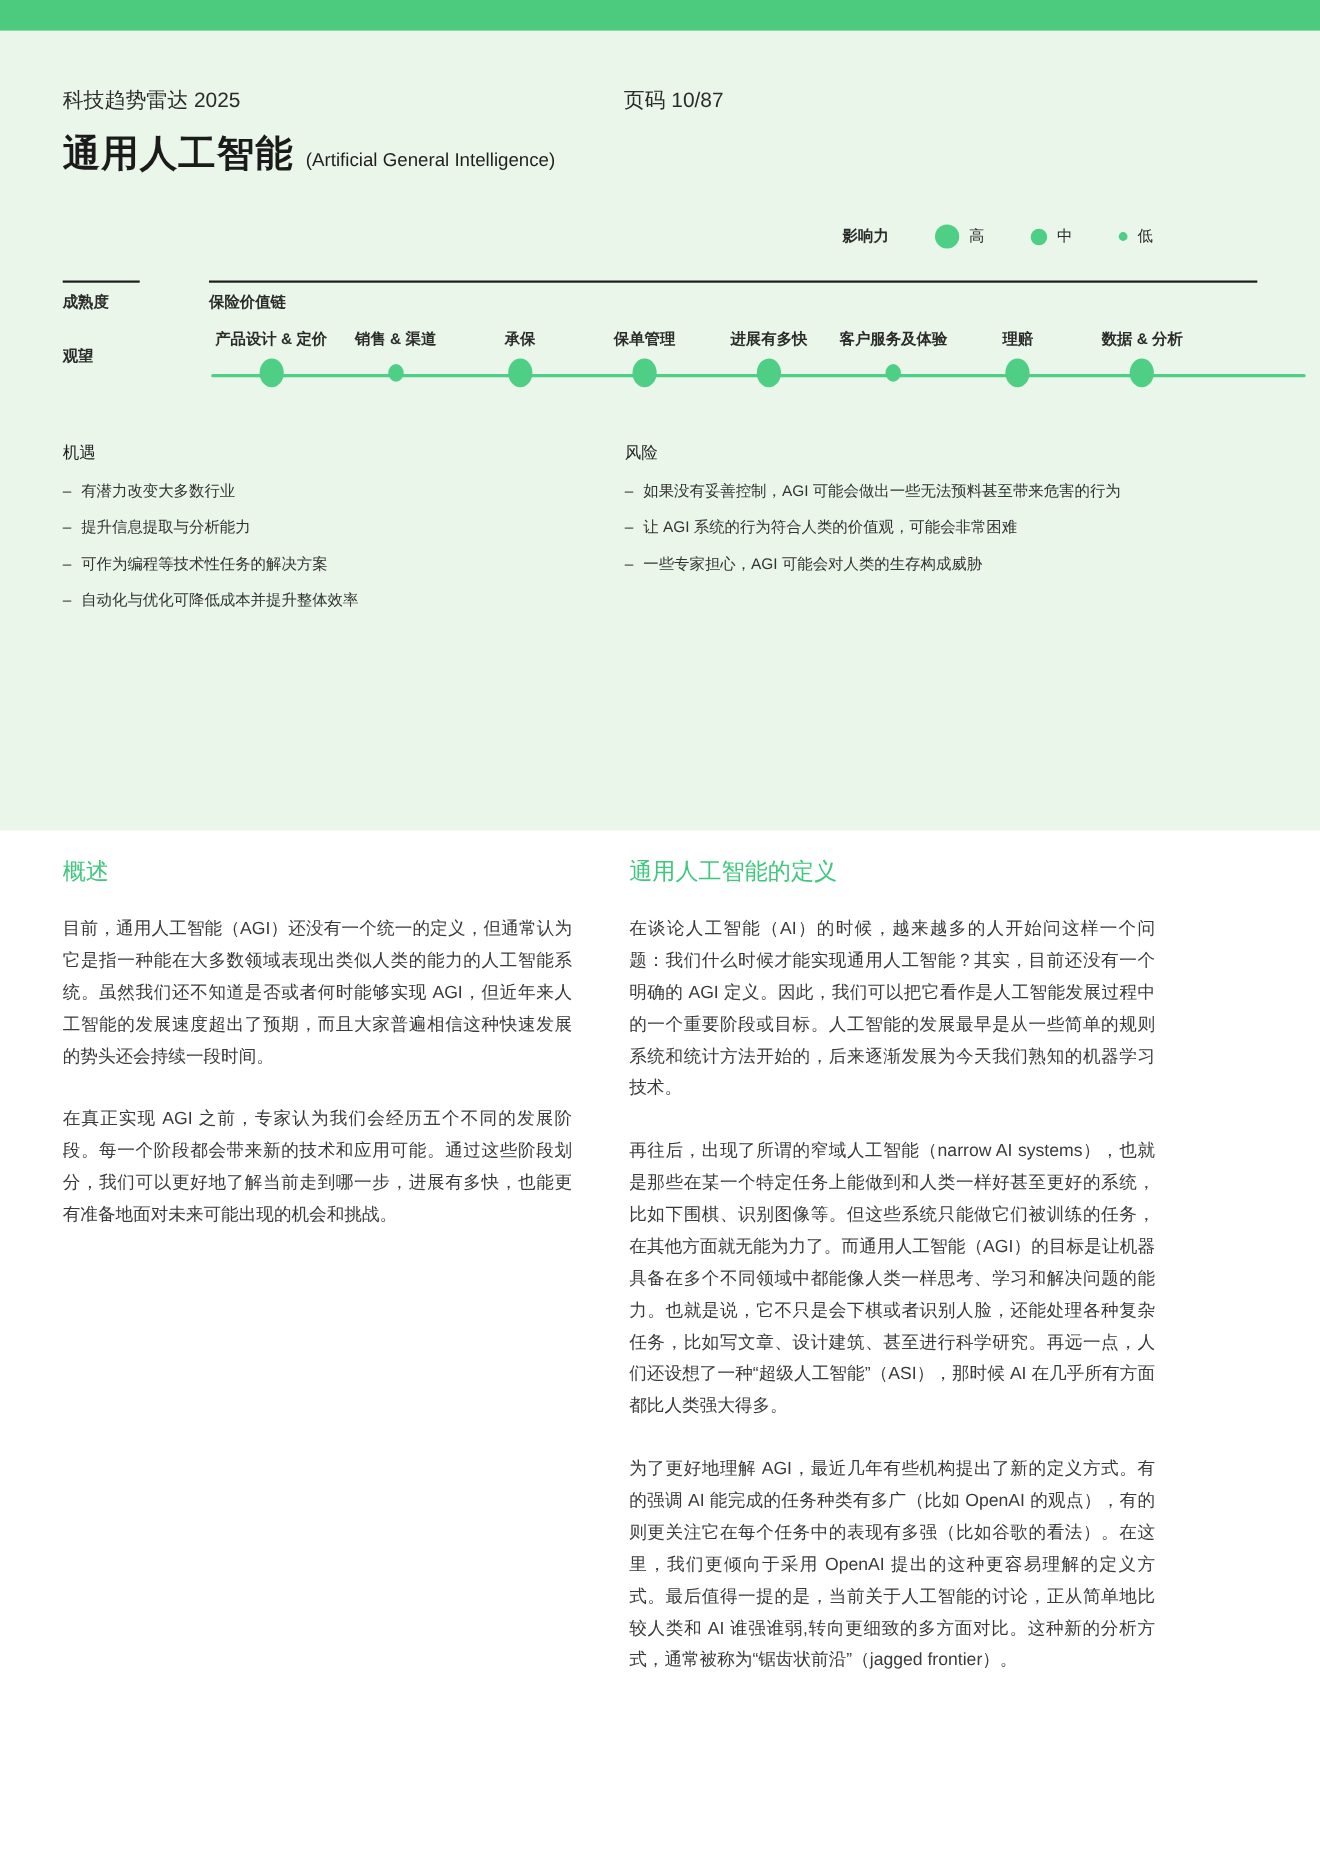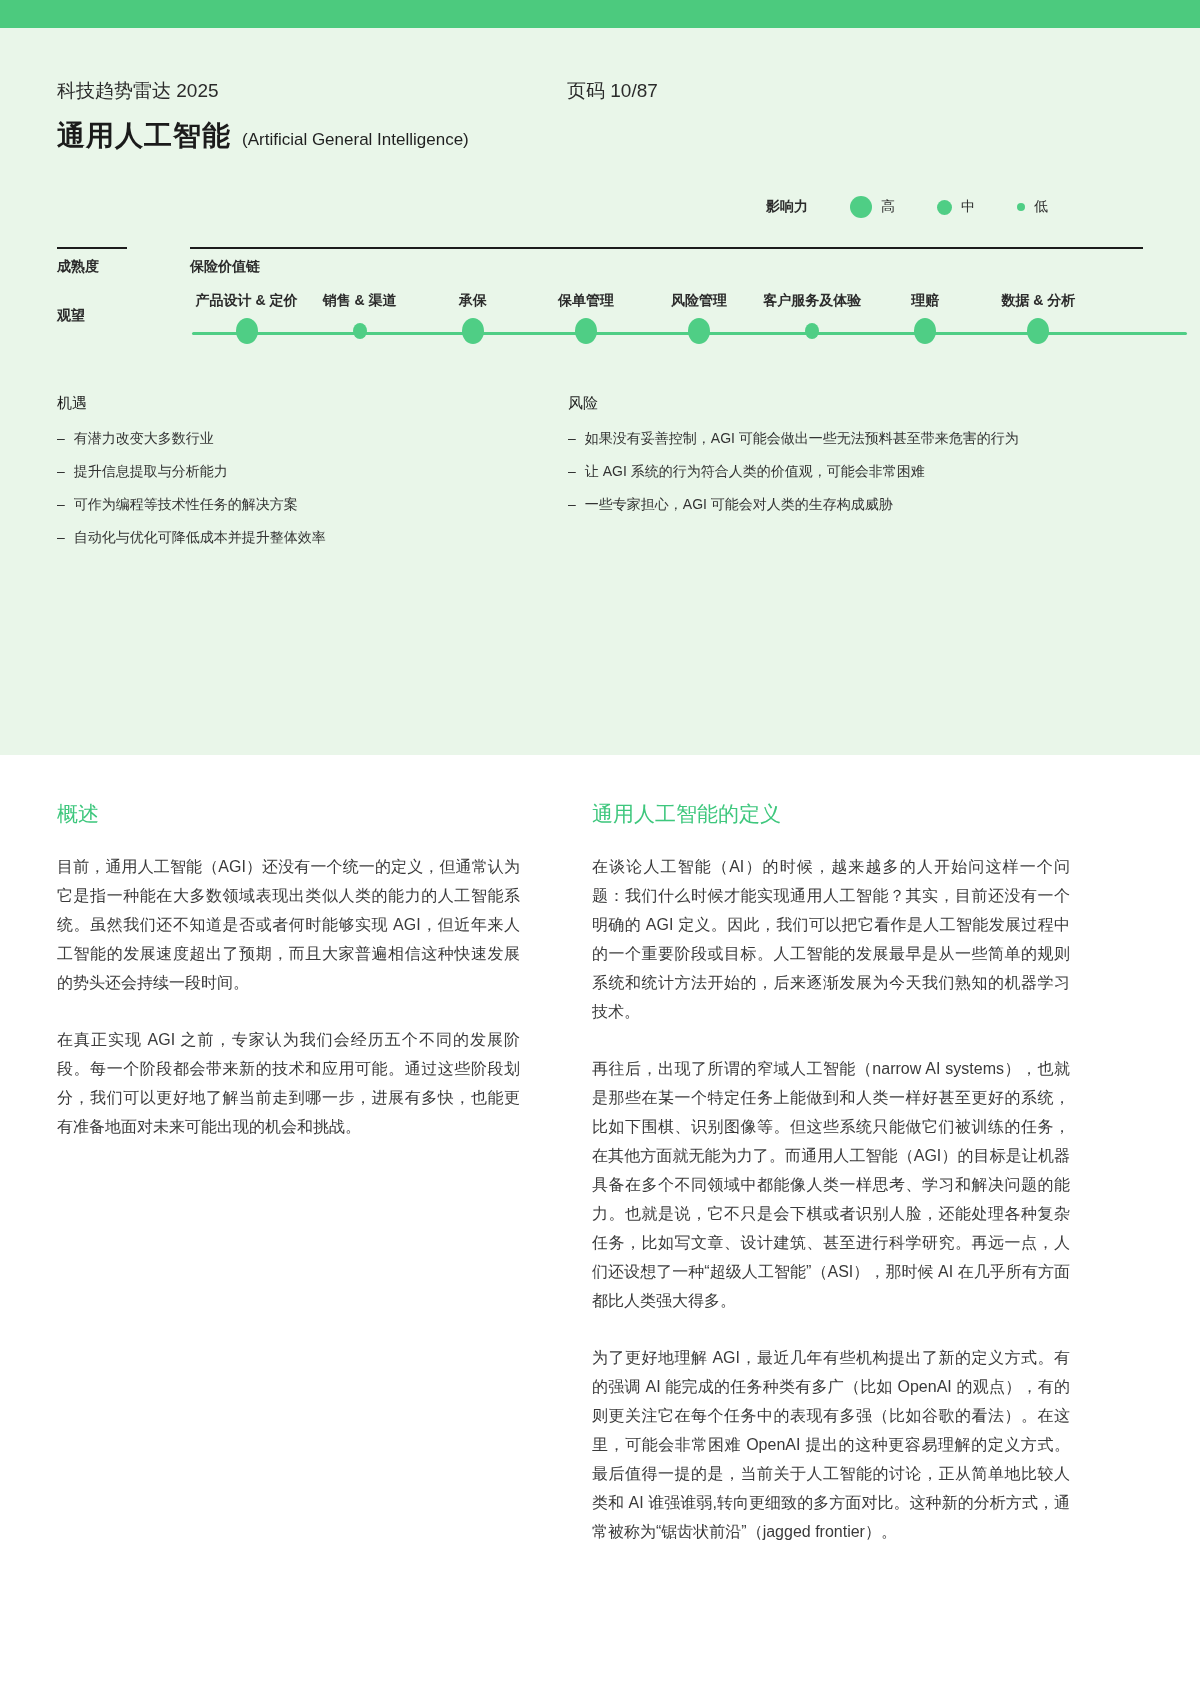--- a/index.html
+++ b/index.html
@@ -19,21 +19,21 @@
   }
   .topbar { height: 28px; background: var(--accent); }
   .band { background: var(--band); height: 727px; padding: 0 57px; }
 
   .doc-header { display: flex; padding-top: 50px; font-size: 19px; color: #2b2b2b; }
   .doc-header .report-title { width: 510px; }
 
   .category { margin-top: 84px; font-size: 15px; font-weight: bold; color: #1f1f1f; }
 
   .title-row { margin-top: 13px; display: flex; align-items: baseline; gap: 11px; }
-  .title-zh { font-size: 28px; font-weight: 600; letter-spacing: 1px; color: #1b1b1b; }
+  .title-zh { font-size: 34px; font-weight: 600; letter-spacing: 1px; color: #1b1b1b; }
   .title-en { font-size: 17px; color: #1f1f1f; }
 
   .legend { display: flex; align-items: center; justify-content: flex-end;
             margin-top: 40px; padding-right: 95px; height: 24px; }
   .legend-label { font-weight: bold; font-size: 14px; }
   .legend-item { display: flex; align-items: center; gap: 9px; margin-left: 42px; font-size: 14px; }
   .dot { border-radius: 50%; background: var(--dot); display: inline-block; flex: none; }
   .legend-item[data-size="high"]  .dot { width: 22px; height: 22px; }
   .legend-item[data-size="medium"].dot, .legend-item[data-size="medium"] .dot { width: 15px; height: 15px; }
   .legend-item[data-size="low"]   .dot { width: 8px;  height: 8px; }
@@ -53,21 +53,21 @@
   .stage-label { font-size: 14px; font-weight: bold; white-space: nowrap; height: 17px; }
   .dot-slot { height: 28px; display: flex; align-items: center; justify-content: center; margin-top: 8px; }
   .stage[data-size="high"]   .dot { width: 22px; height: 26px; }
   .stage[data-size="medium"] .dot { width: 14px; height: 16px; }
 
   .lists { display: grid; grid-template-columns: 463px 1fr; column-gap: 48px; margin-top: 46px; }
   .list-title { font-size: 15px; font-weight: normal; margin-bottom: 15px; color: #1f1f1f; }
   .bullet { font-size: 14px; color: #333; margin-bottom: 13px; display: flex; gap: 9px; line-height: 20px; }
   .bullet .dash { flex: none; }
 
-  .body { padding: 45px 57px 0; display: grid; grid-template-columns: 463px 478px; column-gap: 72px; }
+  .body { padding: 23px 57px 0; display: grid; grid-template-columns: 463px 478px; column-gap: 52px; }
   .body h2 { color: var(--heading); font-size: 21px; font-weight: 500; margin: 0 0 24px; }
   .body p { font-size: 16px; line-height: 29px; margin: 0 0 28px; color: var(--text);
             text-align: justify; }
 </style>
 </head>
 <body>
 
 <div class="page">
   <div class="topbar"></div>
 
@@ -130,21 +130,21 @@
                   <span class="dot"></span>
                 </div>
             </div>
             <div class="stage" data-size="high">
               <div class="stage-label">保单管理</div>
               <div class="dot-slot">
                   <span class="dot"></span>
                 </div>
             </div>
             <div class="stage" data-size="high">
-              <div class="stage-label">风险管理</div>
+              <div class="stage-label">进展有多快</div>
               <div class="dot-slot">
                   <span class="dot"></span>
                 </div>
             </div>
             <div class="stage" data-size="medium">
               <div class="stage-label">客户服务及体验</div>
               <div class="dot-slot">
                   <span class="dot"></span>
                 </div>
             </div>
@@ -206,16 +206,16 @@
   <div class="body">
     <div>
       <h2>概述</h2>
       <p>目前，通用人工智能（AGI）还没有一个统一的定义，但通常认为它是指一种能在大多数领域表现出类似人类的能力的人工智能系统。虽然我们还不知道是否或者何时能够实现 AGI，但近年来人工智能的发展速度超出了预期，而且大家普遍相信这种快速发展的势头还会持续一段时间。</p>
       <p>在真正实现 AGI 之前，专家认为我们会经历五个不同的发展阶段。每一个阶段都会带来新的技术和应用可能。通过这些阶段划分，我们可以更好地了解当前走到哪一步，进展有多快，也能更有准备地面对未来可能出现的机会和挑战。</p>
     </div>
     <div>
       <h2>通用人工智能的定义</h2>
       <p>在谈论人工智能（AI）的时候，越来越多的人开始问这样一个问题：我们什么时候才能实现通用人工智能？其实，目前还没有一个明确的 AGI 定义。因此，我们可以把它看作是人工智能发展过程中的一个重要阶段或目标。人工智能的发展最早是从一些简单的规则系统和统计方法开始的，后来逐渐发展为今天我们熟知的机器学习技术。</p>
       <p>再往后，出现了所谓的窄域人工智能（narrow AI systems），也就是那些在某一个特定任务上能做到和人类一样好甚至更好的系统，比如下围棋、识别图像等。但这些系统只能做它们被训练的任务，在其他方面就无能为力了。而通用人工智能（AGI）的目标是让机器具备在多个不同领域中都能像人类一样思考、学习和解决问题的能力。也就是说，它不只是会下棋或者识别人脸，还能处理各种复杂任务，比如写文章、设计建筑、甚至进行科学研究。再远一点，人们还设想了一种“超级人工智能”（ASI），那时候 AI 在几乎所有方面都比人类强大得多。</p>
-      <p>为了更好地理解 AGI，最近几年有些机构提出了新的定义方式。有的强调 AI 能完成的任务种类有多广（比如 OpenAI 的观点），有的则更关注它在每个任务中的表现有多强（比如谷歌的看法）。在这里，可能会非常困难 OpenAI 提出的这种更容易理解的定义方式。最后值得一提的是，当前关于人工智能的讨论，正从简单地比较人类和 AI 谁强谁弱,转向更细致的多方面对比。这种新的分析方式，通常被称为“锯齿状前沿”（jagged frontier）。</p>
+      <p>为了更好地理解 AGI，最近几年有些机构提出了新的定义方式。有的强调 AI 能完成的任务种类有多广（比如 OpenAI 的观点），有的则更关注它在每个任务中的表现有多强（比如谷歌的看法）。在这里，我们更倾向于采用 OpenAI 提出的这种更容易理解的定义方式。最后值得一提的是，当前关于人工智能的讨论，正从简单地比较人类和 AI 谁强谁弱,转向更细致的多方面对比。这种新的分析方式，通常被称为“锯齿状前沿”（jagged frontier）。</p>
     </div>
   </div>
 </div>
 
 </body></html>

